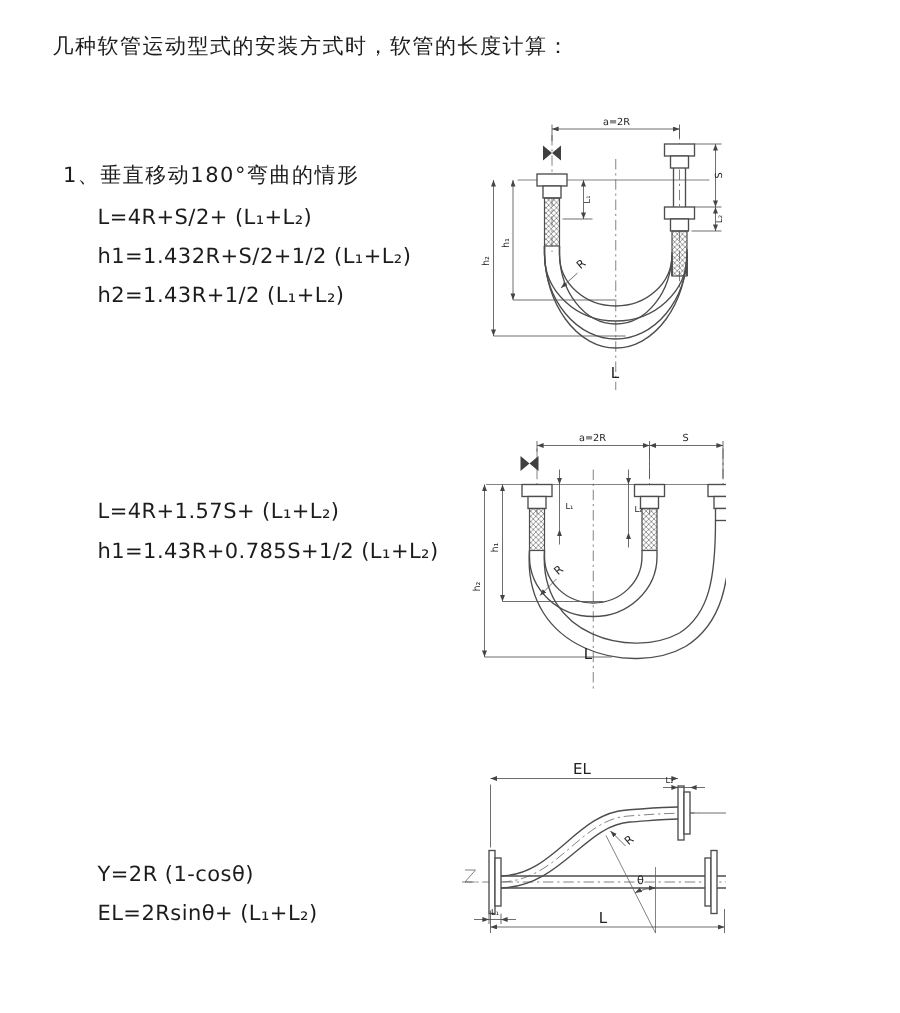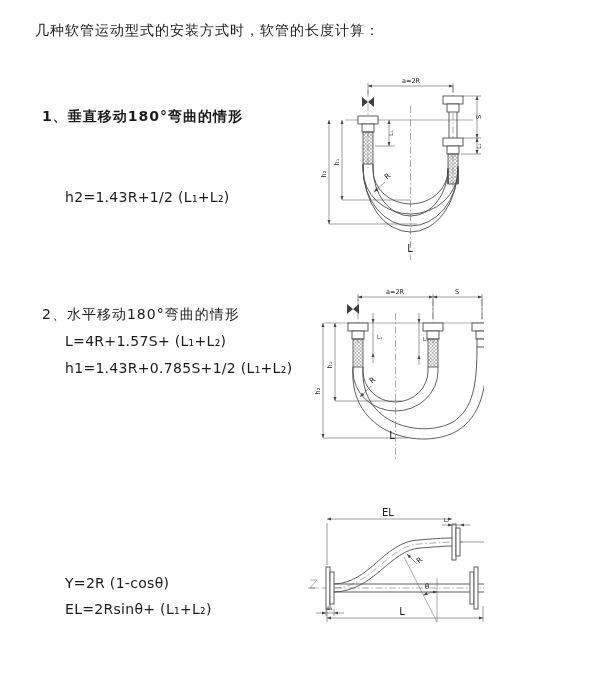--- a/index.html
+++ b/index.html
@@ -23,24 +23,25 @@
   .dl-m{font-size:7.5px;}
   .dl-b{font-size:10px;}
 </style>
 </head>
 <body>
 
 <div id="page">
 
   <div class="t title">几种软管运动型式的安装方式时，软管的长度计算：</div>
 
-  <div class="t heading" style="left:42px;top:108px;font-weight:bold;">1、垂直移动180°弯曲的情形</div>
+  <div class="t heading" style="left:42px;top:108px;">1、垂直移动180°弯曲的情形</div>
+  <div class="t formula" style="left:65px;top:137px;">L=4R+S/2+ (L₁+L₂)</div>
+  <div class="t formula" style="left:65px;top:163px;">h1=1.432R+S/2+1/2 (L₁+L₂)</div>
   <div class="t formula" style="left:65px;top:189px;text-align:center;">h2=1.43R+1/2 (L₁+L₂)</div>
 
-  <div class="t heading" style="left:42px;top:306px;">2、水平移动180°弯曲的情形</div>
   <div class="t formula" style="left:65px;top:333px;">L=4R+1.57S+ (L₁+L₂)</div>
   <div class="t formula" style="left:65px;top:360px;">h1=1.43R+0.785S+1/2 (L₁+L₂)</div>
 
   <div class="t formula" style="left:65px;top:575px;text-align:center;">Y=2R (1-cosθ)</div>
   <div class="t formula" style="left:65px;top:601px;">EL=2Rsinθ+ (L₁+L₂)</div>
 
   <div class="diag" style="left:315px;top:72px;">
     <svg width="285" height="195" viewBox="0 0 285 195">
       <defs>
         <marker id="ar1" markerWidth="9" markerHeight="7" refX="8" refY="3" orient="auto-start-reverse">

